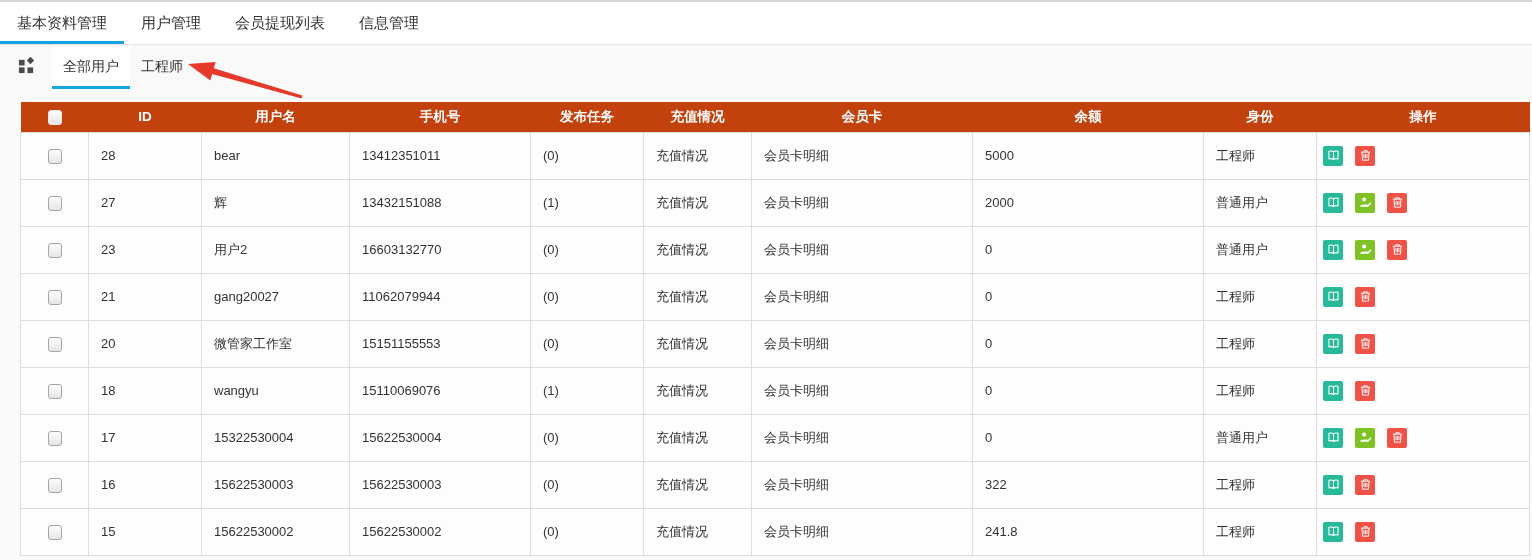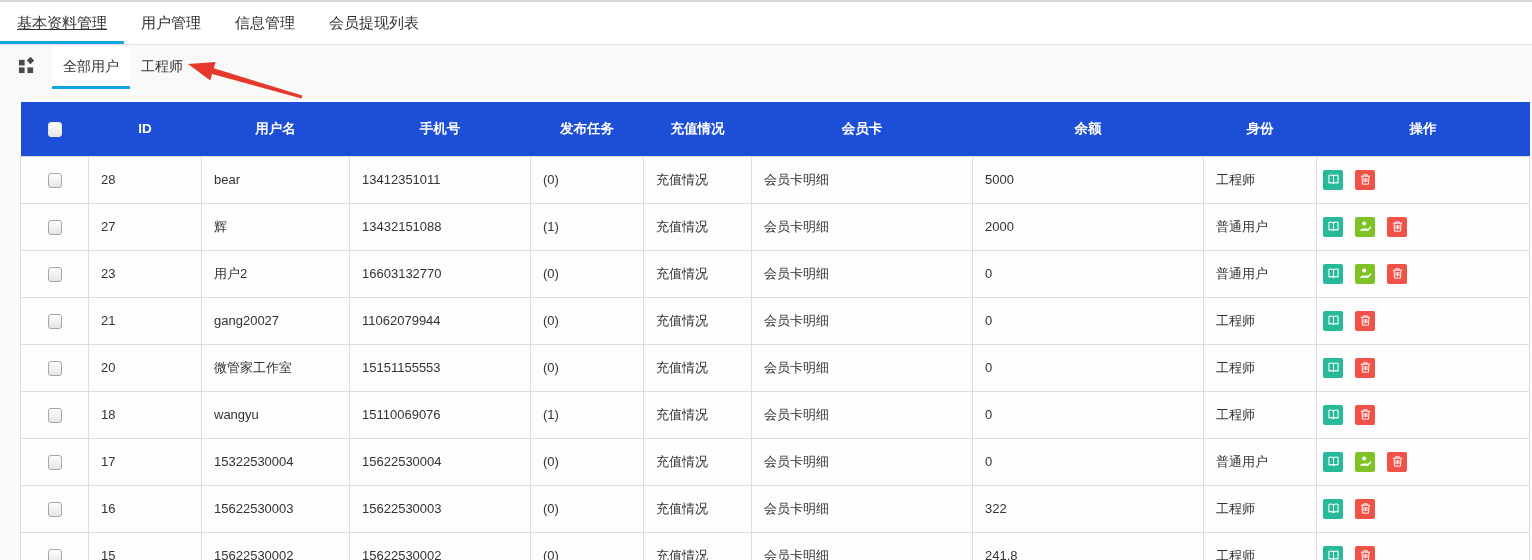--- a/index.html
+++ b/index.html
@@ -16,21 +16,21 @@
   
   .tabbar {
     display:flex; align-items:stretch;
     background:#fff; height:43px;
     border-bottom:1px solid #e4e4e4;
   }
   .tab {
     padding:0 17px; display:flex; align-items:center;
     font-size:15px; color:#333; cursor:pointer; white-space:nowrap;
   }
-  .tab.active { box-shadow: inset 0 -3px 0 #13a5e0; text-decoration: underline; }
+  .tab.active { box-shadow: inset 0 -3px 0 #13a5e0; }
 
   
   .toolbar {
     height:44px; display:flex; align-items:stretch;
     background:#f9f9f9; position:relative;
   }
   .grid-btn {
     width:52px; display:flex; align-items:center; justify-content:center;
     cursor:pointer;
   }
@@ -43,23 +43,23 @@
   
   .arrow-svg { position:absolute; left:175px; top:55px; z-index:9; pointer-events:none; }
 
   
   .table-wrap { margin:13px 0 0 20px; }
   table {
     border-collapse:collapse; table-layout:fixed;
     width:1509px; background:#fdfdfd;
   }
   thead th {
-    background:#1d4ed8; color:#fff;
+    background:#c2410c; color:#fff;
     font-size:13.5px; font-weight:bold;
-    height:54px; text-align:center; padding:0;
+    height:30px; text-align:center; padding:0;
     border:none;
   }
   tbody td {
     height:47px; border:1px solid #ddd;
     font-size:13px; color:#333;
     padding:0 6px 0 12px; background:#fdfdfd;
     overflow:hidden; white-space:nowrap;
   }
   .col-check { text-align:center; padding:0 !important; }
   .cell-actions { padding-left:6px !important; }
@@ -86,22 +86,22 @@
   .text-link { cursor:pointer; }
 </style>
 </head>
 <body>
 
 <div class="top-edge"></div>
 
 <div class="tabbar">
     <div class="tab active">基本资料管理</div>
     <div class="tab">用户管理</div>
+    <div class="tab">会员提现列表</div>
     <div class="tab">信息管理</div>
-    <div class="tab">会员提现列表</div>
   </div>
 
 <div class="toolbar">
   <div class="grid-btn">
     <span>
       <svg width="17" height="17" viewBox="0 0 18 18" fill="#4a4a4a">
         <rect x="1" y="3" width="6" height="6"></rect>
         <rect x="10.4" y="0.9" width="5.6" height="5.6" transform="rotate(45 13.2 3.7)"></rect>
         <rect x="1" y="11" width="6" height="6"></rect>
         <rect x="10" y="11" width="6" height="6"></rect>

